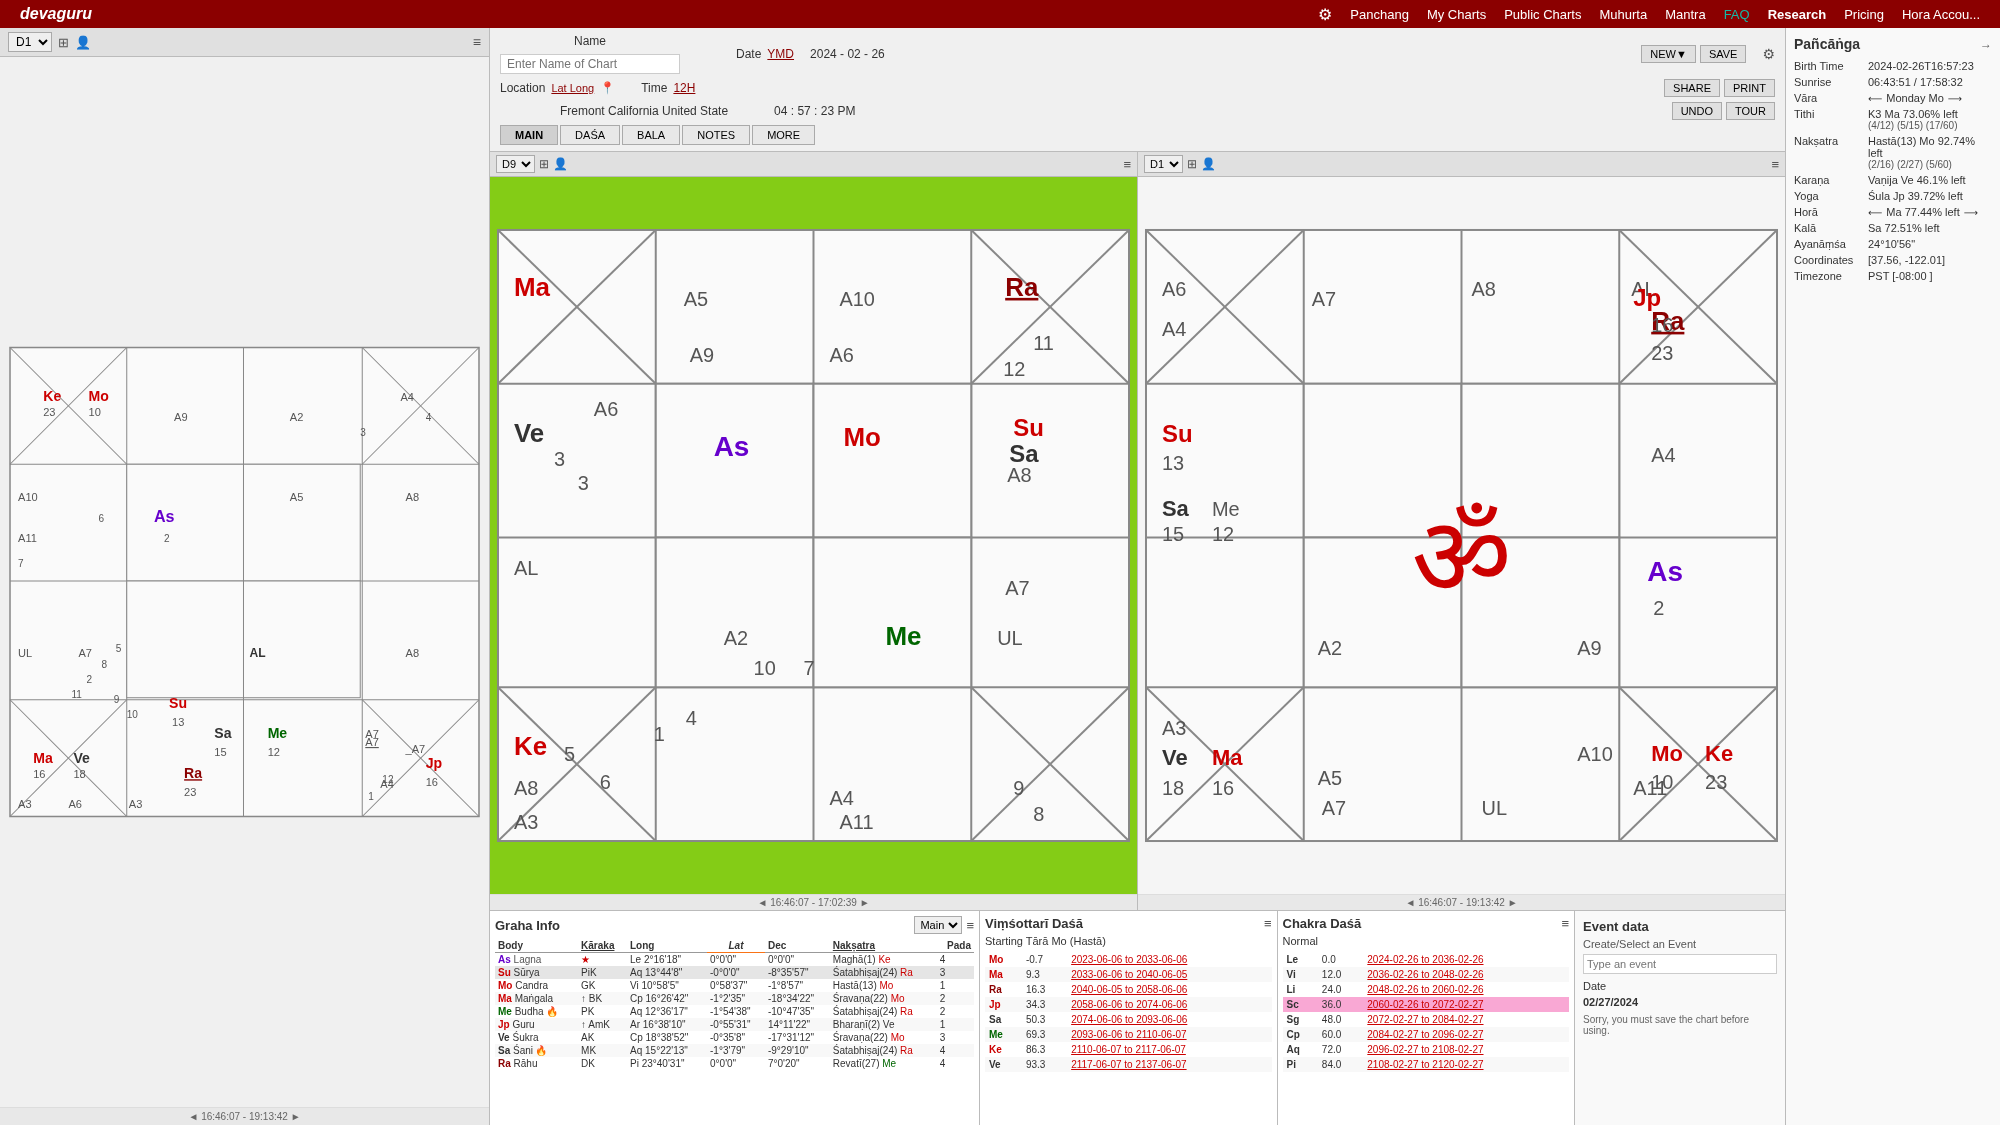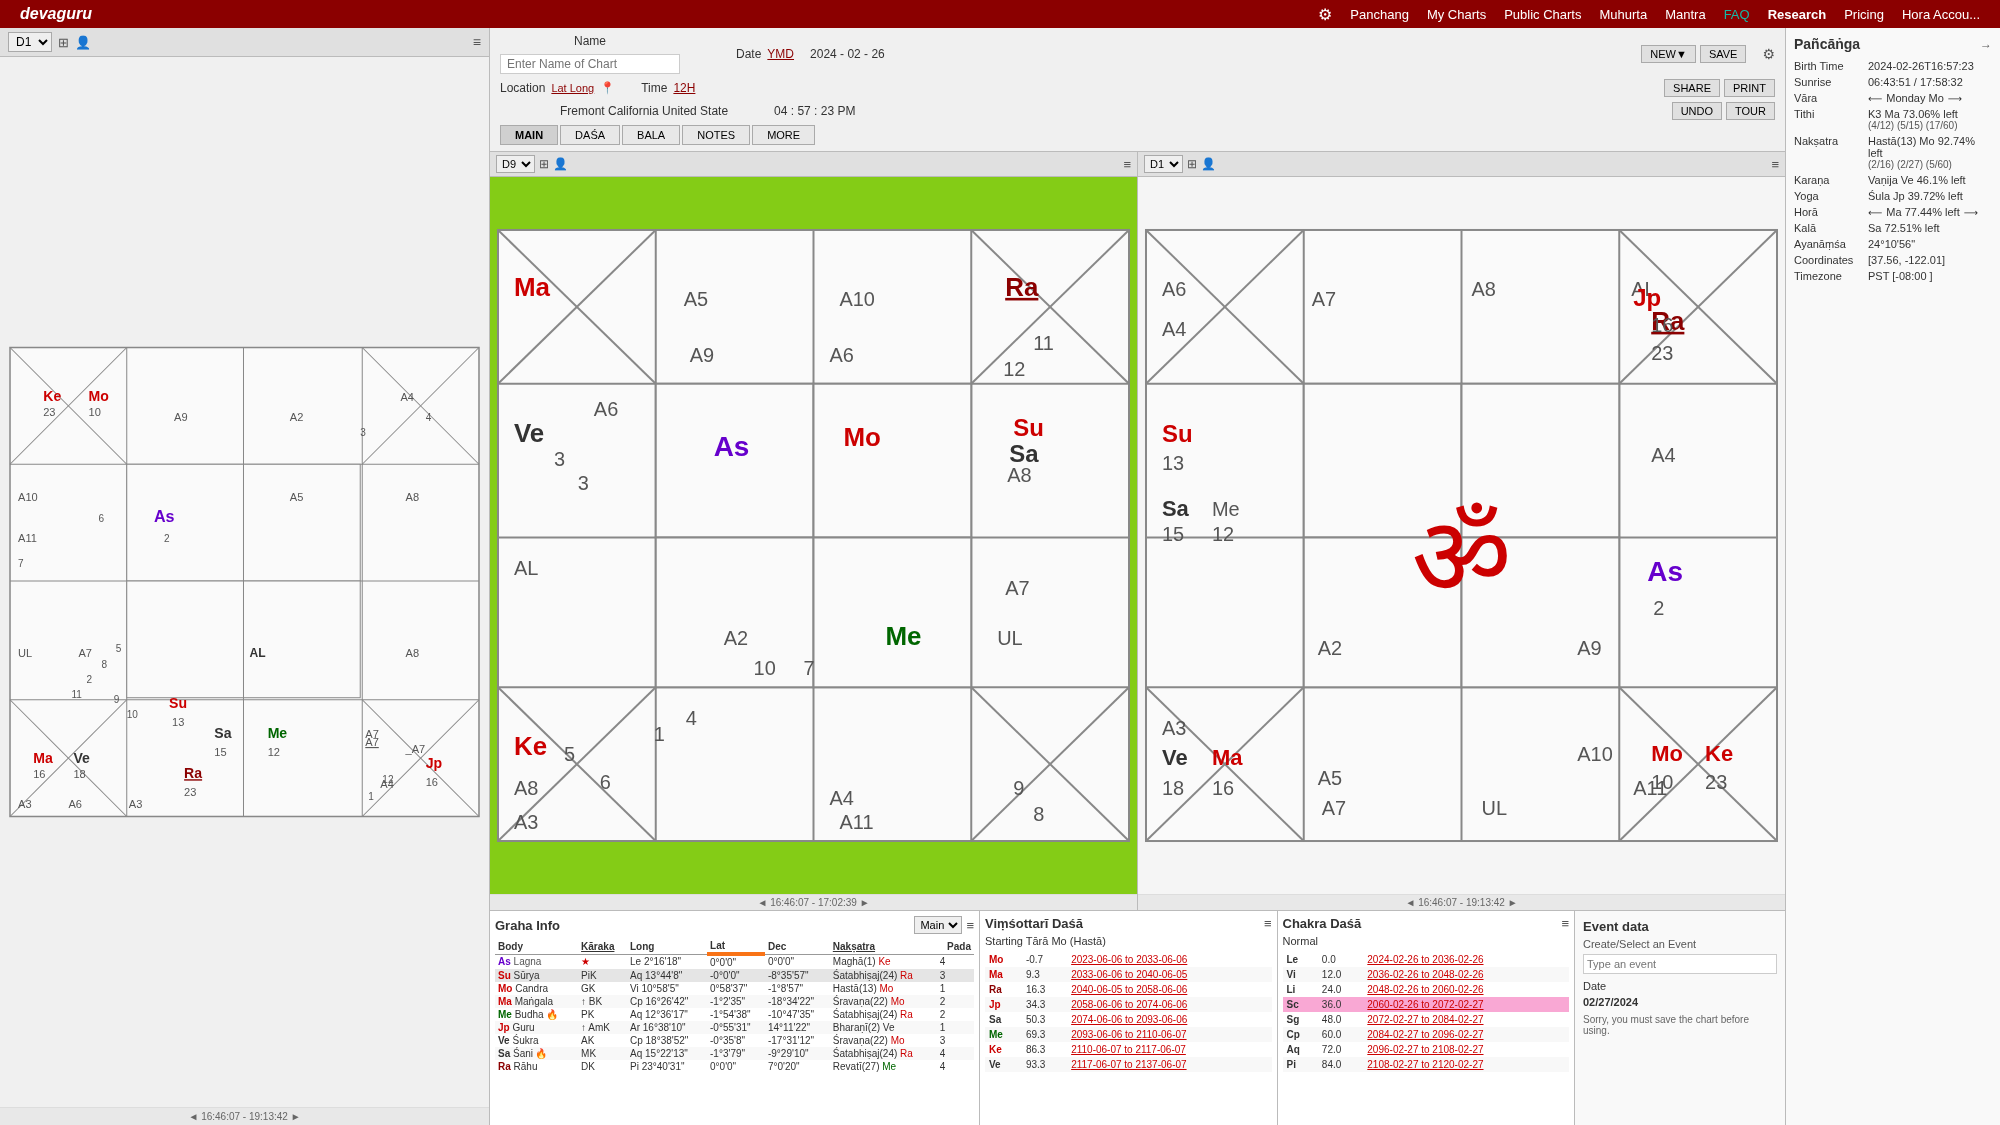--- a/index.html
+++ b/index.html
@@ -383,21 +383,21 @@
             <select style="font-size:11px; border:1px solid #aaa; padding:1px;"><option>Main</option></select>
             <span style="font-size:13px; cursor:pointer; color:#555;">≡</span>
           </div>
         </div>
         <table style="width:100%; border-collapse:collapse; font-size:10px;">
           <thead>
             <tr>
               <th style="text-align:left; border-bottom:1px solid #999; padding:1px 3px;">Body</th>
               <th style="text-align:left; border-bottom:1px solid #999; padding:1px 3px; text-decoration:underline;">Kāraka</th>
               <th style="text-align:left; border-bottom:1px solid #999; padding:1px 3px;">Long</th>
-              <th style="text-align:left; border-bottom:4px solid #f97316; padding:1px 3px;">Lat</th>
+              <th style="text-align:center; border-bottom:1px solid #f97316; padding:1px 3px;font-style:italic;">Lat</th>
               <th style="text-align:left; border-bottom:1px solid #999; padding:1px 3px;">Dec</th>
               <th style="text-align:left; border-bottom:1px solid #999; padding:1px 3px; text-decoration:underline;">Nakṣatra</th>
               <th style="text-align:right; border-bottom:1px solid #999; padding:1px 3px;">Pada</th>
             </tr>
           </thead>
           <tbody>
             <tr>
               <td style="padding:1px 3px;"><span style="color:#6600cc; font-weight:bold;">As</span> <span style="color:#555;">Lagna</span></td>
               <td style="padding:1px 3px;"><span style="color:#cc0000;">★</span></td>
               <td style="padding:1px 3px;">Le 2°16'18"</td>

